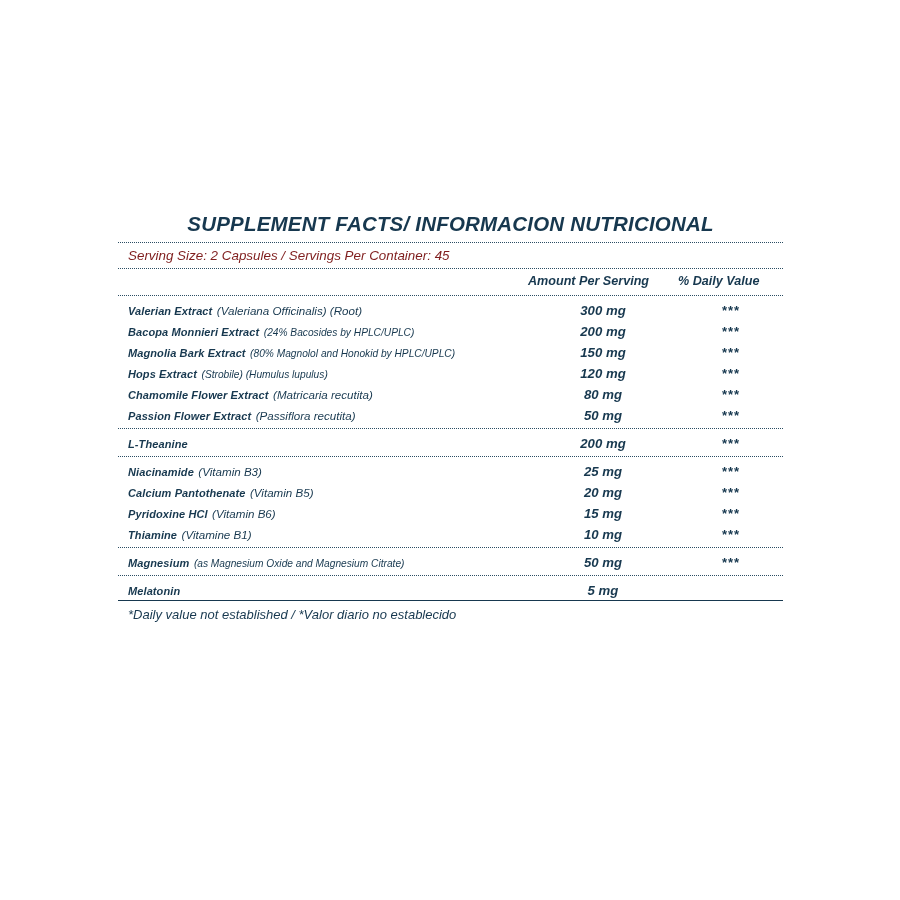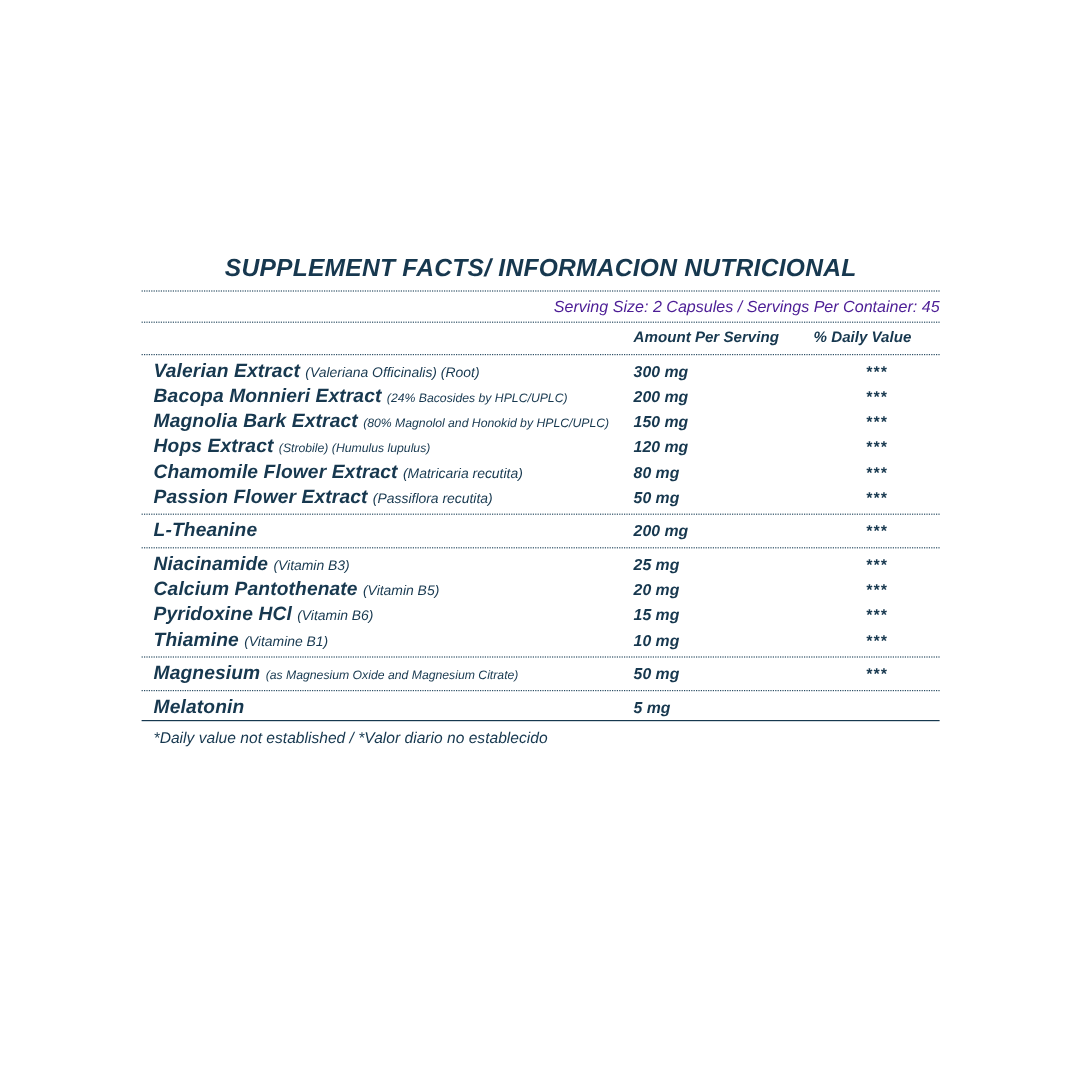--- a/index.html
+++ b/index.html
@@ -46,25 +46,24 @@
   }
   .dotted {
     border-top: 1px dotted #2b4d63;
     height: 0;
   }
   .solid {
     border-top: 1.6px solid #17384f;
     height: 0;
   }
   .serving {
-    color: #4c1d95;
+    color: #7f1d1d;
     font-size: 13.4px;
     padding: 5px 0 5px 10px;
     white-space: nowrap;
-    text-align: right;
   }
   table.facts {
     width: 100%;
     border-collapse: collapse;
     table-layout: fixed;
   }
   table.facts col.c-name { width: 410px; }
   table.facts col.c-amt  { width: 150px; }
   table.facts col.c-dv   { width: 105px; }
 
@@ -81,39 +80,39 @@
   tr.row td {
     padding: 2px 0 1px 0;
     vertical-align: baseline;
   }
   td.name {
     color: #17384f;
     padding-left: 10px !important;
     white-space: nowrap;
   }
   .ing {
-    font-size: 16px;
+    font-size: 11px;
     font-weight: bold;
     letter-spacing: 0.1px;
   }
   .qual {
     font-size: 11.6px;
     font-weight: normal;
     letter-spacing: 0;
     text-align: right;
   }
   .qual-sm {
     font-size: 10.2px;
     font-weight: normal;
   }
   td.amt {
     color: #17384f;
     font-size: 13.2px;
     font-weight: bold;
-    text-align: left;
+    text-align: center;
     white-space: nowrap;
   }
   td.dv {
     color: #17384f;
     font-size: 13px;
     font-weight: bold;
     text-align: center;
     letter-spacing: 1px;
   }
   .sep-row td {

